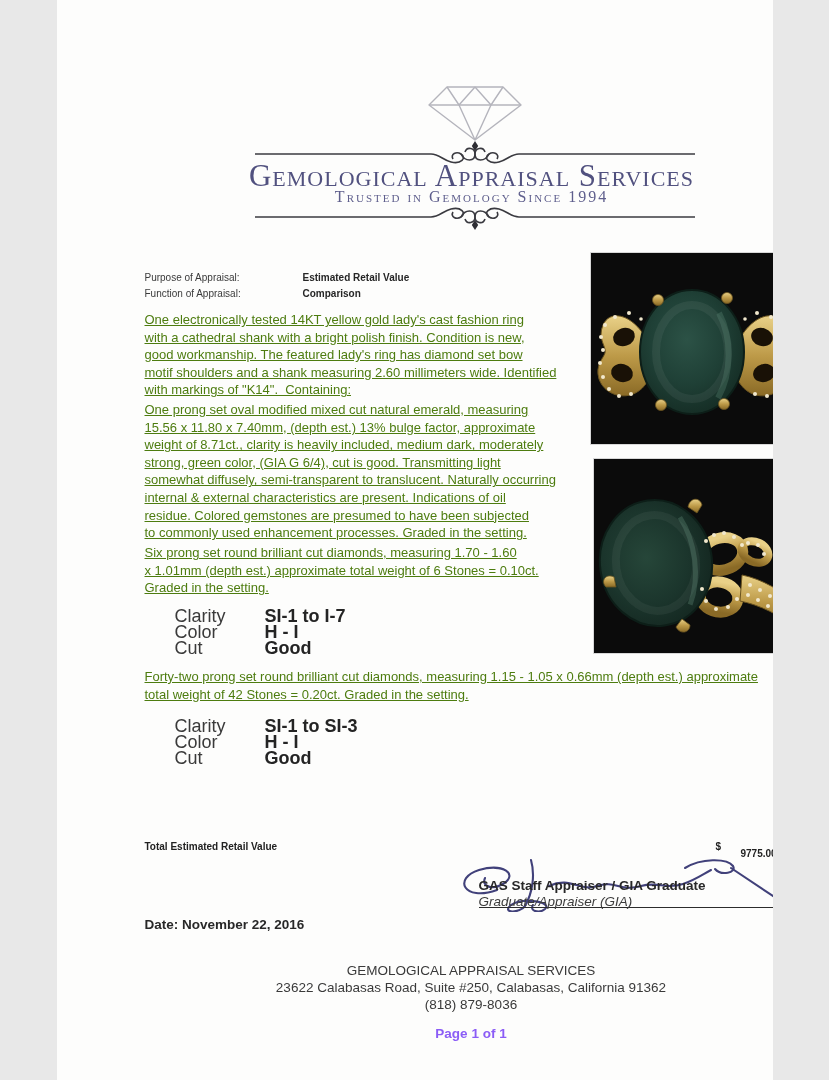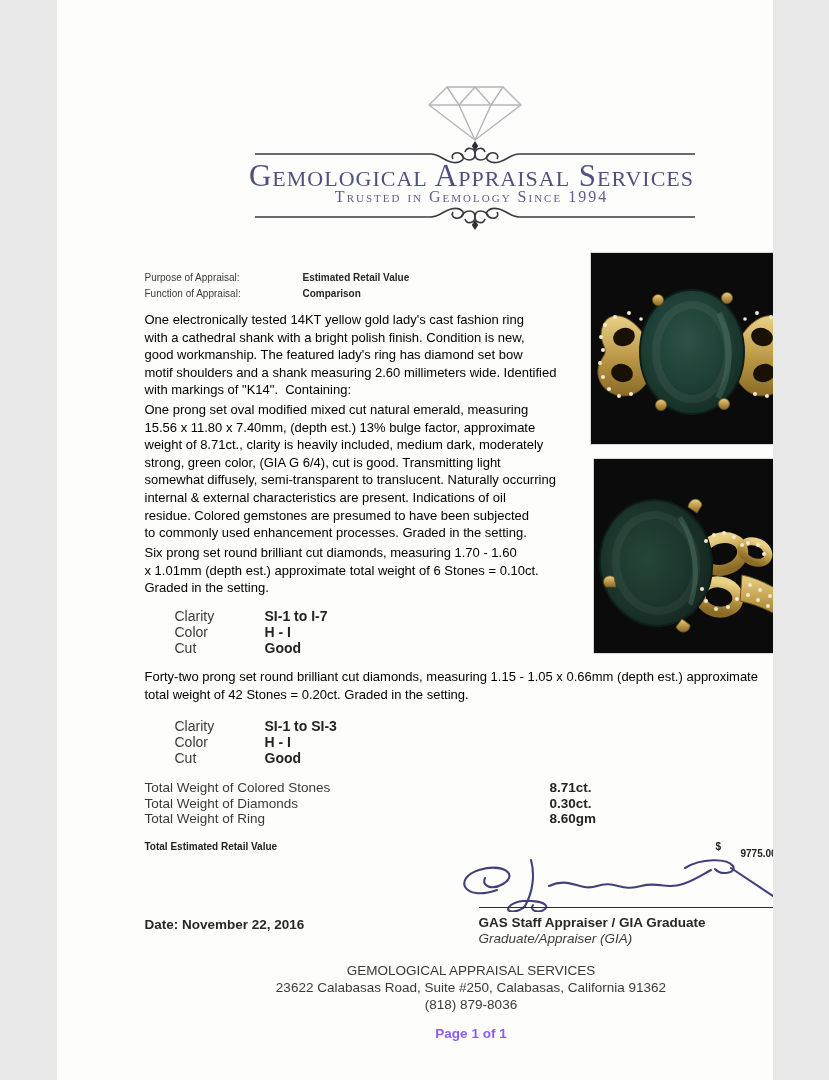--- a/index.html
+++ b/index.html
@@ -21,42 +21,42 @@
   .logo-subtitle{
     position:absolute;left:150px;top:188px;width:530px;text-align:center;
     font-family:"Liberation Serif",serif;font-variant:small-caps;
     font-size:16px;letter-spacing:2px;color:#5e5e8c;white-space:nowrap;
   }
   
   .meta{position:absolute;left:88px;top:262px;font-size:10px;line-height:15.5px;margin-top:8px;}
   .meta-row{display:flex;}
   .meta-label{width:158px;}
   .meta-value{font-weight:bold;color:#262626;}
-  .para{position:absolute;left:88px;font-size:13px;line-height:17.6px;white-space:pre-wrap;color:#000000;}
+  .para{position:absolute;left:88px;font-size:13px;line-height:17.6px;white-space:pre-wrap;color:#4d7c0f;text-decoration:underline;}
   .para.intro{top:311px;width:475px;}
   .para.emerald{top:401px;width:475px;}
   .para.six{top:544px;width:475px;}
   .para.fortytwo{top:668px;width:690px;}
-  .grade-table{position:absolute;left:118px;font-size:14px;line-height:15.8px;}
+  .grade-table{position:absolute;left:118px;font-size:18px;line-height:15.8px;}
   .grade-table.t1{top:609px;}
   .grade-table.t2{top:719px;}
   .grade-row{display:flex;}
   .grade-label{width:90px;}
   .grade-value{font-weight:bold;color:#242424;}
   .totals{position:absolute;left:88px;top:780px;width:672px;font-size:13.5px;line-height:15.6px;}
   .totals-row{position:relative;}
   .totals-value{position:absolute;left:405px;top:0;font-weight:bold;color:#242424;}
   .retail{position:absolute;left:88px;top:841px;width:672px;font-size:10px;font-weight:bold;color:#222;}
   .retail-currency{position:absolute;left:571px;top:0;}
   .retail-value{position:absolute;left:596px;top:7px;}
   
   .signature-svg{position:absolute;left:388px;top:856px;}
   .signature-line{position:absolute;left:422px;top:907px;width:318px;border-top:1.6px solid #2c2c2c;}
   .date-line{position:absolute;left:88px;top:917px;font-size:13.5px;font-weight:bold;color:#282828;}
-  .appraiser{position:absolute;left:422px;top:915px;font-size:13.5px;line-height:16px;}
+  .appraiser{position:absolute;left:422px;top:878px;font-size:13.5px;line-height:16px;}
   .appraiser-title{font-weight:bold;color:#282828;}
   .appraiser-subtitle{font-style:italic;color:#3c3c3c;}
   
   .footer{position:absolute;left:0;top:962px;width:829px;text-align:center;font-size:13.5px;line-height:17px;color:#3a3a3a;}
   .footer-page{margin-top:12px;font-weight:bold;color:#8b5cf6;}
   
   .photo{position:absolute;box-shadow:0 0 0 1px #d8d8d8;}
   .photo.front{left:534px;top:253px;}
   .photo.side{left:537px;top:459px;}
 </style>
@@ -154,34 +154,20 @@
     <div class="grade-row">
       <span class="grade-label">Color</span>
       <span class="grade-value">H - I</span>
     </div>
     <div class="grade-row">
       <span class="grade-label">Cut</span>
       <span class="grade-value">Good</span>
     </div>
   </div>
 
-  <div class="totals">
-    <div class="totals-row">
-      <span>Total Weight of Colored Stones</span>
-      <span class="totals-value">8.71ct.</span>
-    </div>
-    <div class="totals-row">
-      <span>Total Weight of Diamonds</span>
-      <span class="totals-value">0.30ct.</span>
-    </div>
-    <div class="totals-row">
-      <span>Total Weight of Ring</span>
-      <span class="totals-value">8.60gm</span>
-    </div>
-  </div>
 
   <div class="retail">
     <span>Total Estimated Retail Value</span>
     <span class="retail-currency">$</span>
     <span class="retail-value">9775.00</span>
   </div>
 
   <svg class="signature-svg" width="352" height="56" viewBox="0 0 352 56">
     <g fill="none" stroke="#41417a" stroke-width="2.1" stroke-linecap="round">
       <path d="M52,34 C18,46 8,22 34,14 C58,7 74,18 58,28 C48,34 36,31 40,22"></path>

